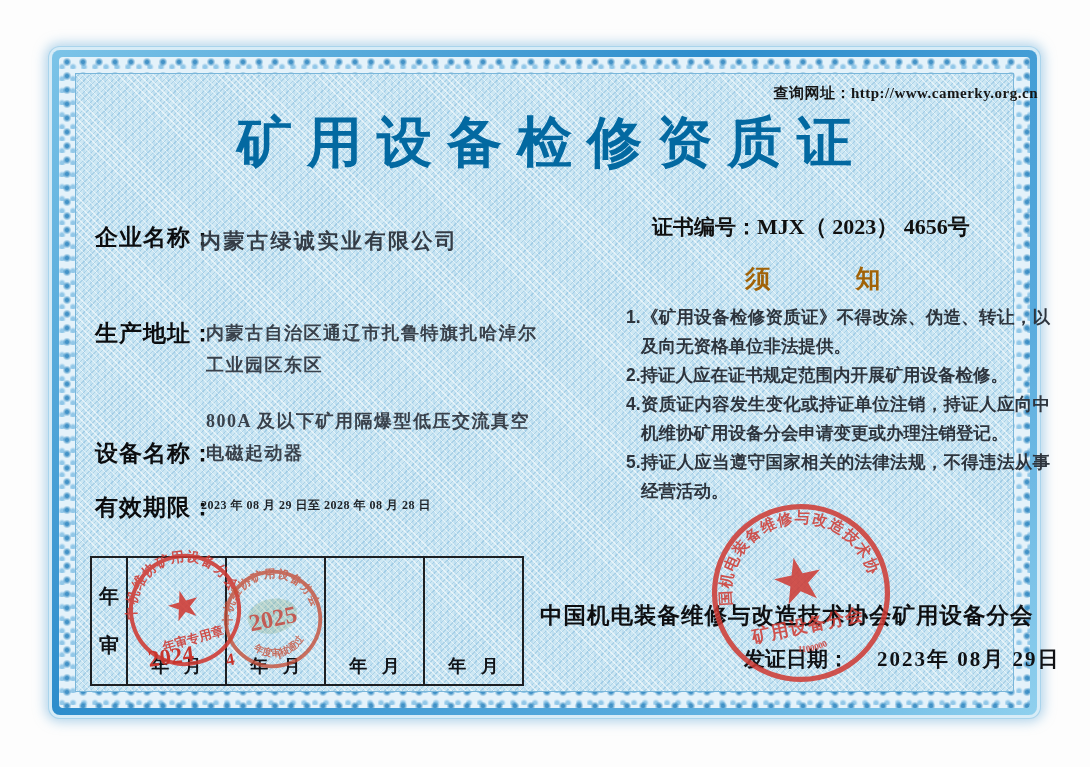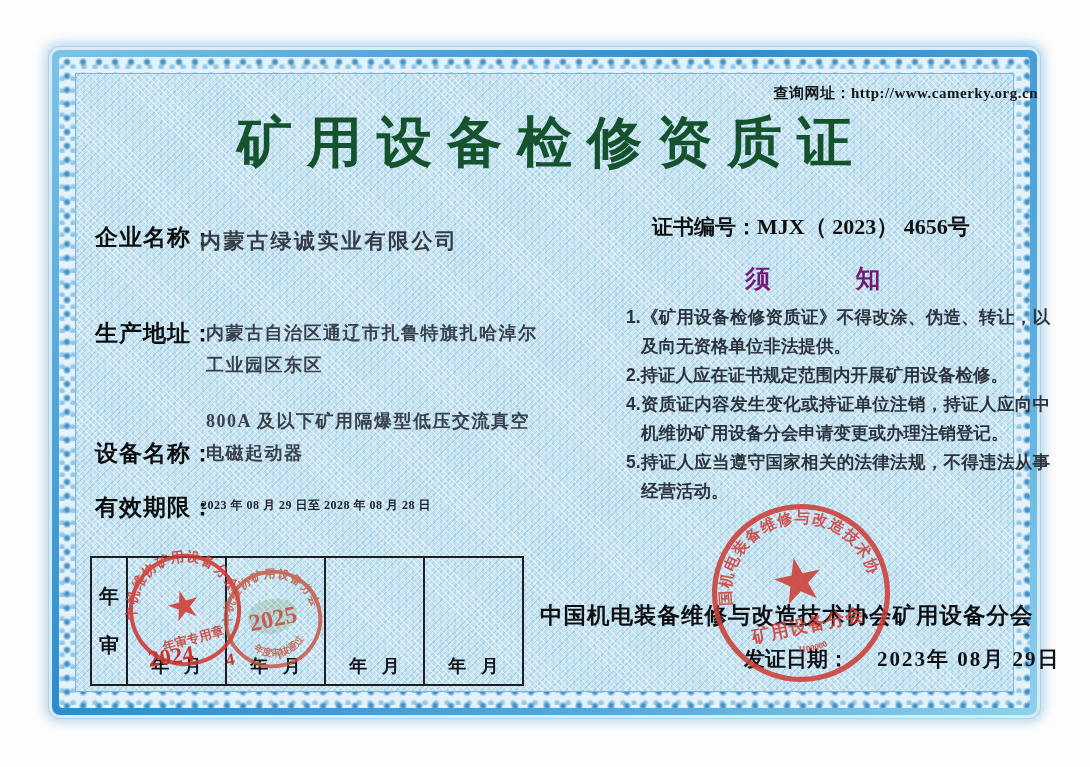--- a/index.html
+++ b/index.html
@@ -32,33 +32,33 @@
       repeating-linear-gradient(45deg, rgba(255,255,255,.55) 0 1px, rgba(255,255,255,0) 1px 5px),
       repeating-linear-gradient(-45deg, rgba(90,160,205,.30) 0 1px, rgba(90,160,205,0) 1px 4px),
       repeating-linear-gradient(90deg, rgba(140,195,230,.22) 0 2px, rgba(140,195,230,0) 2px 7px);
     border:1px solid #79b6da;
   }
 
   
   .abs{position:absolute;}
   .url-line{top:84px;right:52px;font-size:15px;font-weight:bold;color:#161616;letter-spacing:.5px;}
   .title{top:106px;left:52px;width:985px;text-align:center;font-size:55px;font-weight:bold;
-         color:#14532d;letter-spacing:15px;text-indent:15px;}
+         color:#0369a1;letter-spacing:15px;text-indent:15px;}
   .certno{top:212px;left:652px;font-size:21px;color:#101010;white-space:nowrap;}
   .certno .lab{font-weight:bold;}
   .certno .val{font-weight:bold;font-family:"Liberation Serif",serif;font-size:22px;margin-top:11px;}
 
   .f-label{font-size:23px;font-weight:bold;color:#0c0d0f;letter-spacing:1px;white-space:nowrap;}
   .f-val{font-family:"Liberation Serif",serif;font-weight:bold;color:#39414b;white-space:nowrap;}
   .company-val{font-size:21px;letter-spacing:2.5px;color:#343c46;}
   .addr-val,.equip-val{font-size:18px;letter-spacing:1.5px;}
   .valid-val{font-size:12px;color:#1d2126;letter-spacing:.5px;}
 
   .notice-head{top:262px;left:628px;width:370px;text-align:center;font-size:25px;font-weight:bold;
-               color:#701a75;letter-spacing:30px;text-indent:30px;}
+               color:#a16207;letter-spacing:30px;text-indent:30px;}
   .notice{top:303px;left:626px;width:424px;font-family:Liberation Sans, sans-serif;
           font-size:17.5px;line-height:29px;color:#2d343d;font-weight:bold;}
   .notice .item{padding-left:15px;text-indent:-15px;text-align:justify;}
 
   
   .review-table{
     left:90px;top:556px;width:434px;height:130px;
     display:grid;grid-template-columns:34px 1fr 1fr 1fr 1fr;
     border:2px solid #1d1f22;box-sizing:border-box;
     font-weight:bold;color:#111317;

